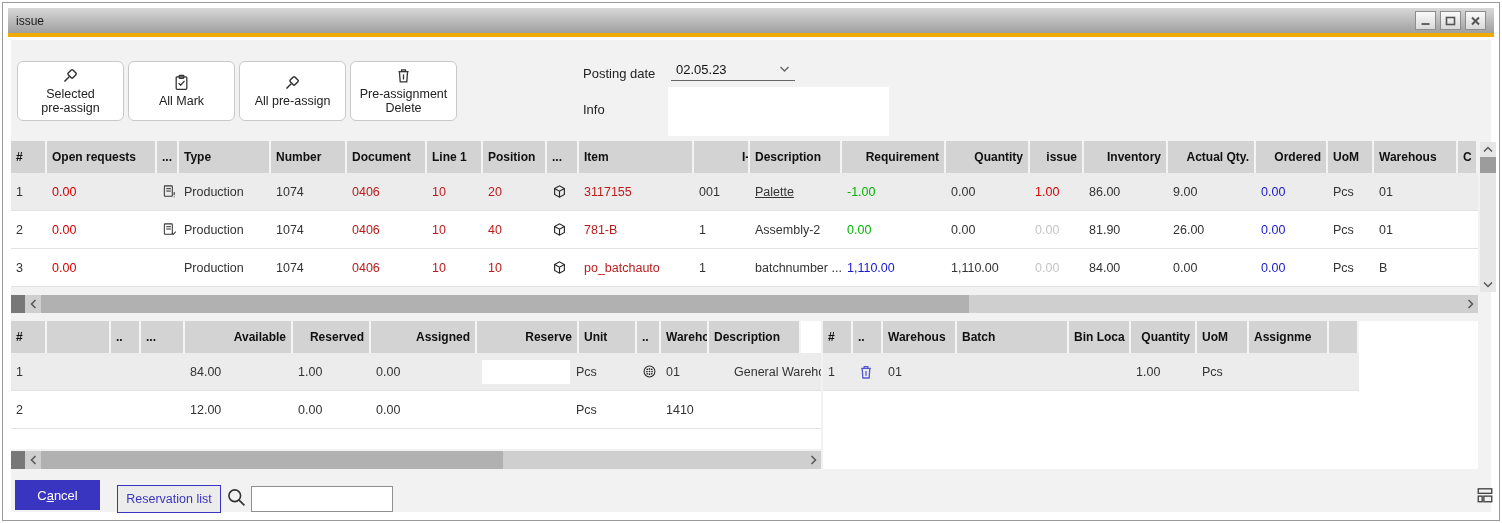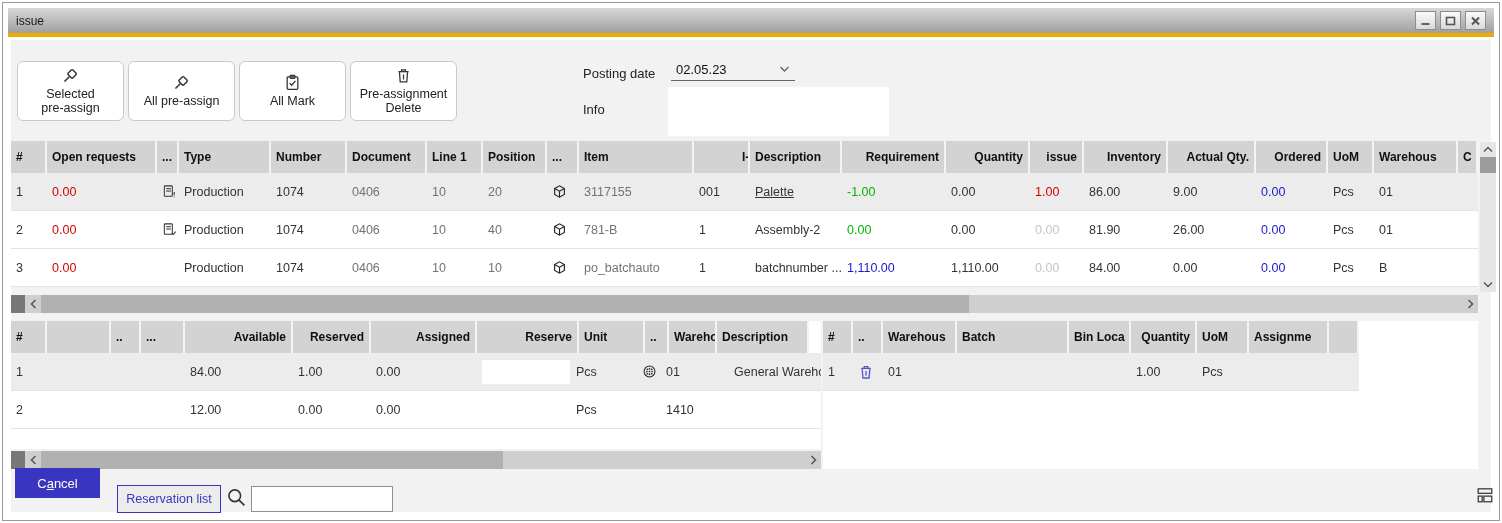--- a/index.html
+++ b/index.html
@@ -33,41 +33,41 @@
            padding:0 5px; font-size:12px; font-weight:bold; color:#101010; white-space:nowrap; overflow:hidden; }
   .hcell.r { justify-content:flex-end; }
   .trow { display:flex; height:38px; background:#ffffff; border-bottom:1px solid #e3e3e3; }
   .trow.alt { background:#ececec; }
   .cell { flex:none; display:flex; align-items:center; padding:0 5px; font-size:12.5px; color:#333;
           white-space:nowrap; overflow:hidden; }
   .cell.r { justify-content:flex-start; }
   .red   { color:#d40000; }
   .green { color:#00b400; }
   .blue  { color:#1818cc; }
-  .link  { color:#737373; }
+  .link  { color:#b91c1c; }
   .muted { color:#c5c5c5; }
   .icn { display:inline-flex; }
   .icn svg { display:block; }
   .cellinput { width:88px; height:24px; border:none; background:#ffffff; outline:none; font-size:12.5px; }
 
   .whitezone { position:absolute; background:#ffffff; }
 
   
   .hscroll { position:absolute; height:18px; display:flex; align-items:stretch; }
   .sb-block { width:14px; background:#787878; }
   .sb-arrow { width:16px; background:#cfcfcf; display:flex; align-items:center; justify-content:center; }
   .sb-thumb { background:#b1b1b1; }
   .sb-track { background:#cfcfcf; }
   .vscroll { position:absolute; width:16px; display:flex; flex-direction:column; }
   .vsb-arrow { height:15px; background:#e6e6e6; display:flex; align-items:center; justify-content:center; }
   .vsb-thumb { height:16px; background:#9c9c9c; }
   .vsb-track { flex:1; background:#e6e6e6; }
 
   
-  .btn-cancel { position:absolute; left:4px; top:428px; width:85px; height:30px; background:#3a35c0; color:#ffffff;
+  .btn-cancel { position:absolute; left:4px; top:440px; width:85px; height:30px; background:#3a35c0; color:#ffffff;
                 border:none; font-family:"Liberation Sans", sans-serif; font-size:13px; cursor:default; }
   .btn-reserv { position:absolute; left:106px; top:445px; width:104px; height:28px; background:#ececec; color:#3a35c0;
                 border:1px solid #3a35c0; font-family:"Liberation Sans", sans-serif; font-size:12.5px; cursor:default; }
   .search-ic { position:absolute; left:215px; top:447px; }
   .search-in { position:absolute; left:240px; top:446px; width:142px; height:26px; border:1px solid #8f8f8f;
                background:#ffffff; font-size:13px; padding:0 5px; outline:none; }
   .layout-ic { position:absolute; left:1465px; top:446px; }
 </style>
 </head>
 <body>
@@ -108,42 +108,42 @@
             </svg>
           </span>
           <div class="tlab">
             <div>Selected</div>
             <div>pre-assign</div>
           </div>
         </button>
         <button class="toolbtn">
           <span class="icn">
             <svg width="17" height="17" viewBox="0 0 16 16">
-              <g fill="none" stroke="#333" stroke-width="1.4">
-                <path d="M2.3 13.7 L6.8 9.2"></path>
-                <rect x="6.4" y="3.4" width="6.2" height="6.2" rx="1.1" transform="rotate(45 9.5 6.5)"></rect>
-              </g>
-            </svg>
-          </span>
-          <div class="tlab">
-            <div>All pre-assign</div>
-          </div>
-        </button>
-        <button class="toolbtn">
-          <span class="icn">
-            <svg width="17" height="17" viewBox="0 0 16 16">
               <g fill="none" stroke="#333" stroke-width="1.2">
                 <rect x="3" y="2.6" width="10" height="11.8" rx="1"></rect>
                 <rect x="5.8" y="1.2" width="4.4" height="2.8" rx="0.6"></rect>
                 <path d="M5.3 8.6 L7.2 10.6 L10.8 6.4"></path>
               </g>
             </svg>
           </span>
           <div class="tlab">
             <div>All Mark</div>
+          </div>
+        </button>
+        <button class="toolbtn">
+          <span class="icn">
+            <svg width="17" height="17" viewBox="0 0 16 16">
+              <g fill="none" stroke="#333" stroke-width="1.4">
+                <path d="M2.3 13.7 L6.8 9.2"></path>
+                <rect x="6.4" y="3.4" width="6.2" height="6.2" rx="1.1" transform="rotate(45 9.5 6.5)"></rect>
+              </g>
+            </svg>
+          </span>
+          <div class="tlab">
+            <div>All pre-assign</div>
           </div>
         </button>
         <button class="toolbtn">
           <span class="icn">
             <svg width="17" height="17" viewBox="0 0 16 16">
               <g fill="none" stroke="#333" stroke-width="1.2">
                 <path d="M3.2 4.4 L12.8 4.4"></path>
                 <path d="M6.2 4.2 L6.2 2.6 L9.8 2.6 L9.8 4.2"></path>
                 <path d="M4.2 4.8 L4.9 14 L11.1 14 L11.8 4.8"></path>
                 <path d="M8 7 L8 11.8"></path>
@@ -402,21 +402,21 @@
     <div class="tbl" id="avail-table" style="left:0;top:281px;width:810px;">
         <div class="thead">
           <div class="hcell" style="width: 36px;">#</div>
           <div class="hcell" style="width: 64px;"></div>
           <div class="hcell" style="width: 30px;">..</div>
           <div class="hcell" style="width: 44px;">...</div>
           <div class="hcell r" style="width: 108px;">Available</div>
           <div class="hcell r" style="width: 78px;">Reserved</div>
           <div class="hcell r" style="width: 106px;">Assigned</div>
           <div class="hcell r" style="width: 102px;">Reserve</div>
-          <div class="hcell" style="width: 66px;">Unit</div>
+          <div class="hcell" style="width: 58px;">Unit</div>
           <div class="hcell" style="width: 24px;">..</div>
           <div class="hcell" style="width: 48px;">Warehou</div>
           <div class="hcell" style="width: 92px;">Description</div>
         </div>
         <div class="trow alt">
           <div class="cell" style="width: 36px;">1</div>
           <div class="cell" style="width: 64px;"></div>
           <div class="cell" style="width: 30px;"></div>
           <div class="cell" style="width: 44px;"></div>
           <div class="cell r" style="width: 108px;">84.00</div>

